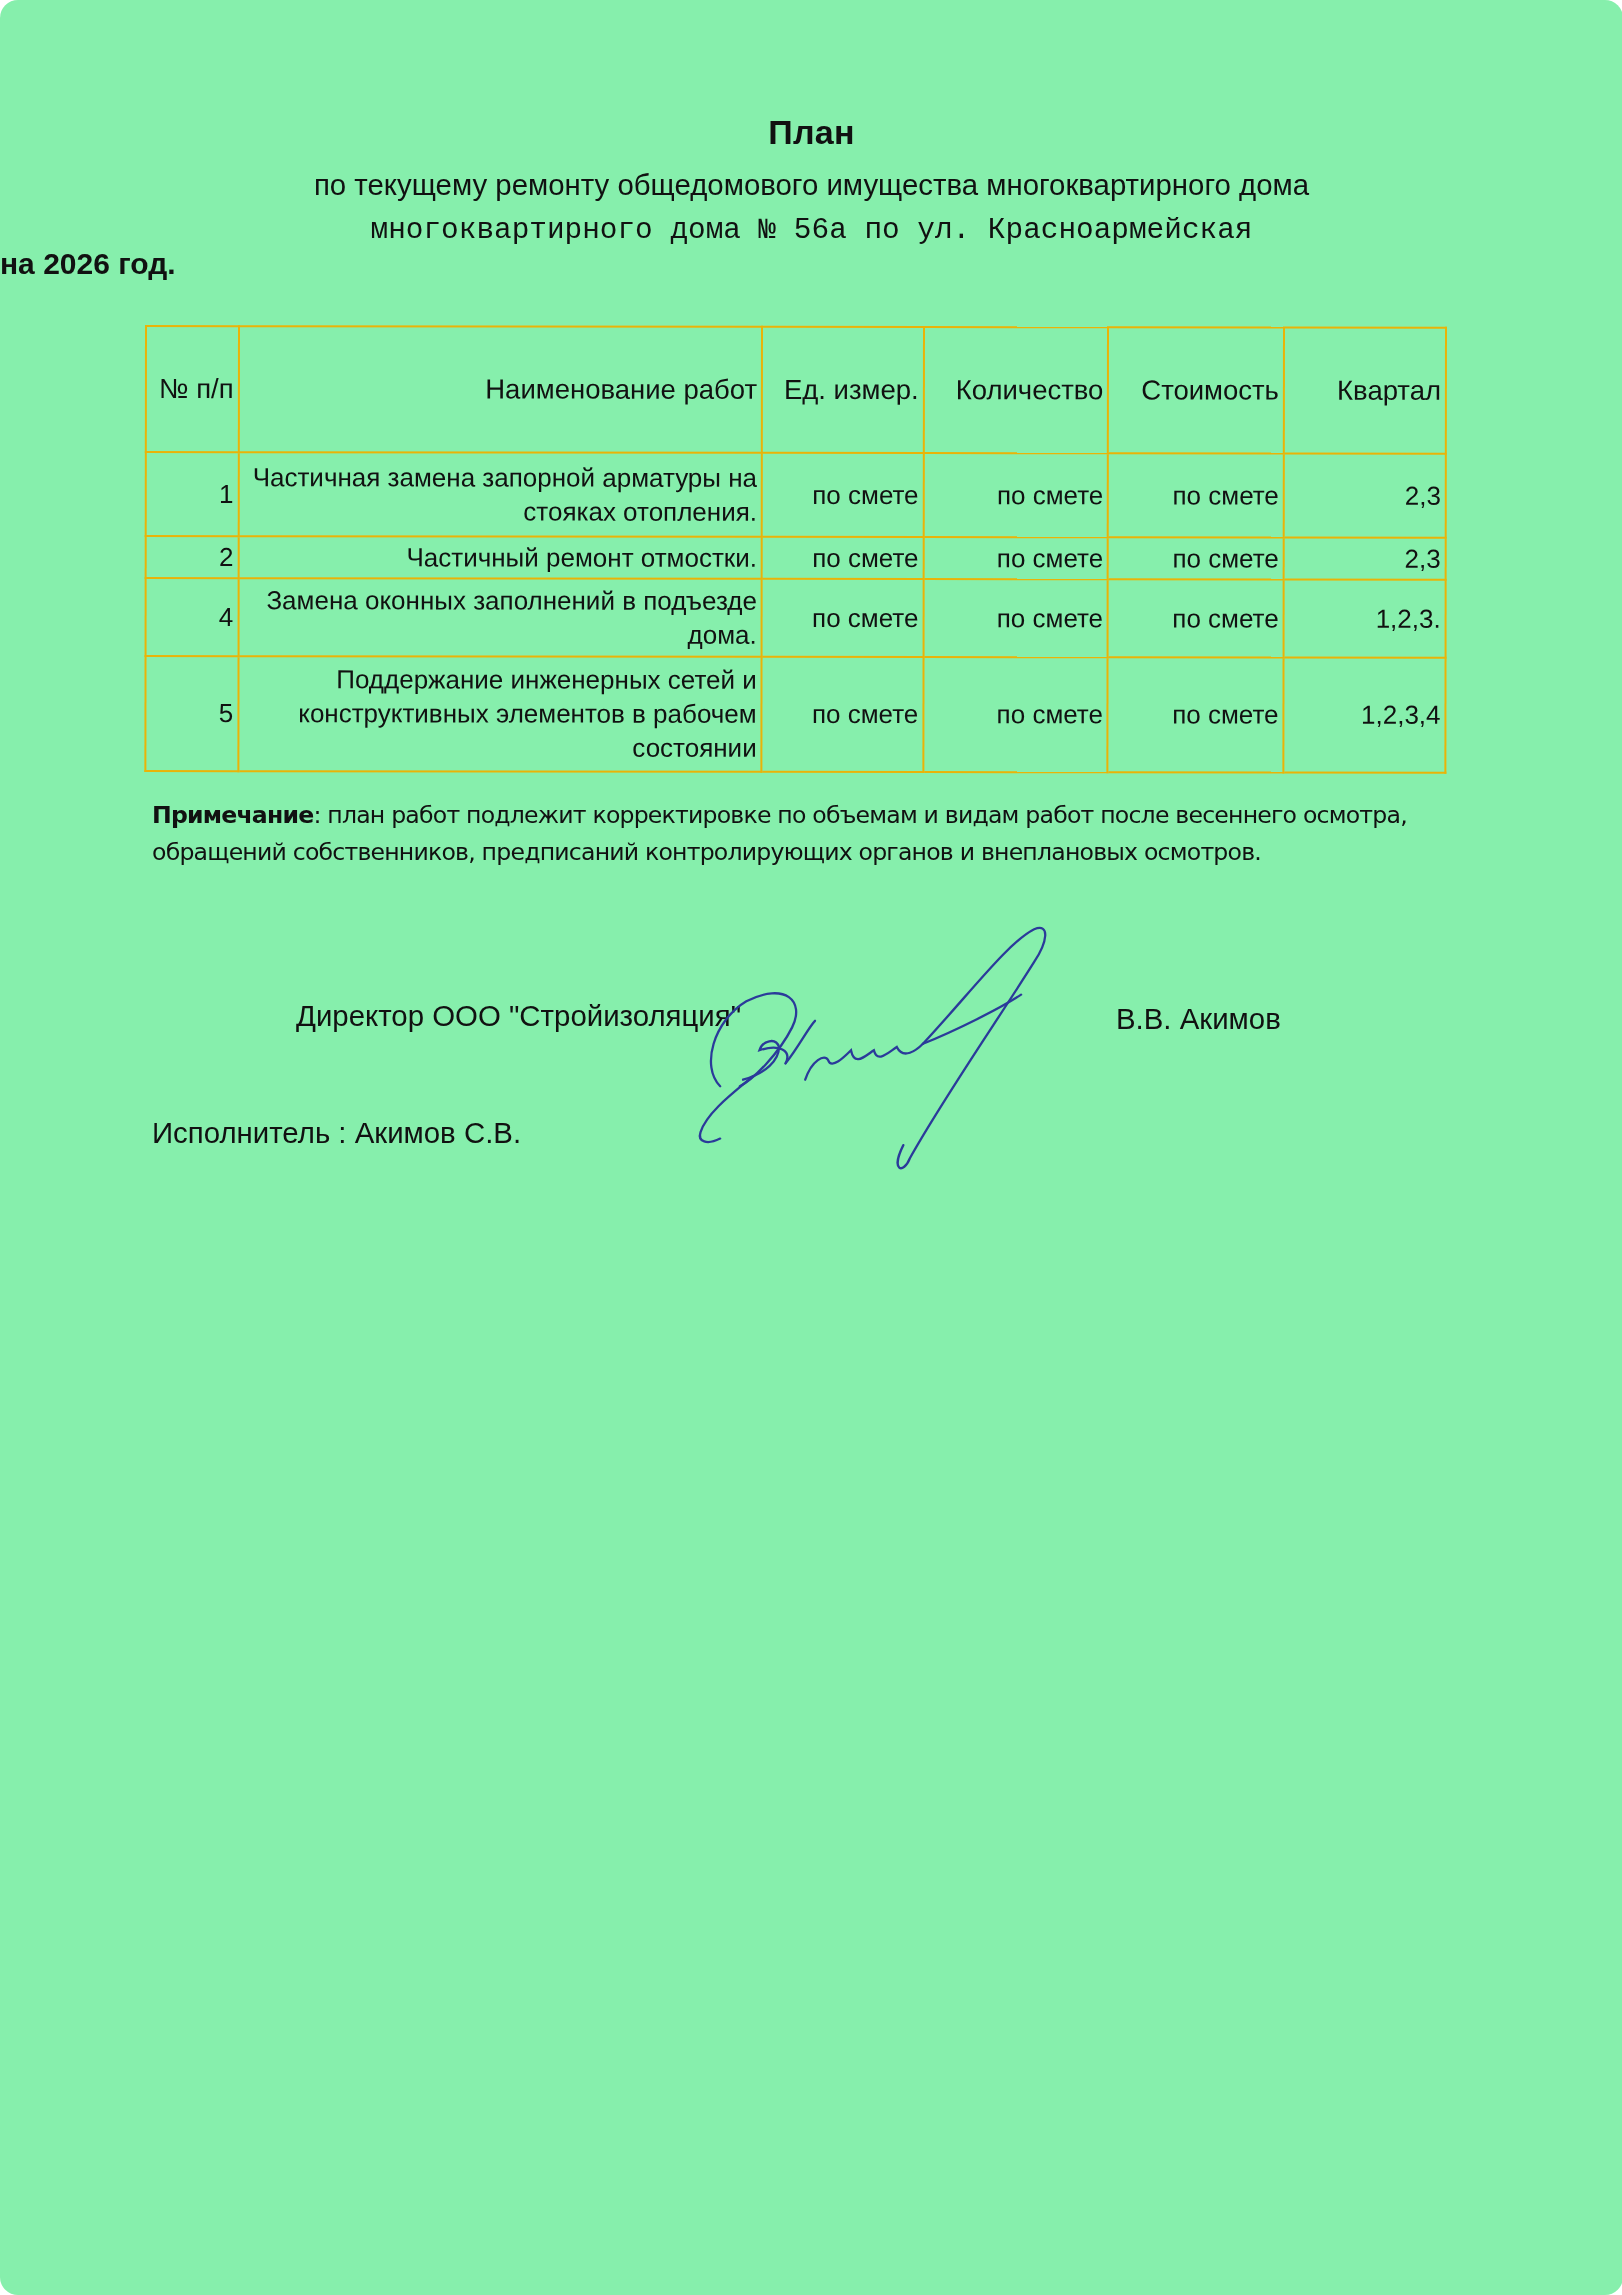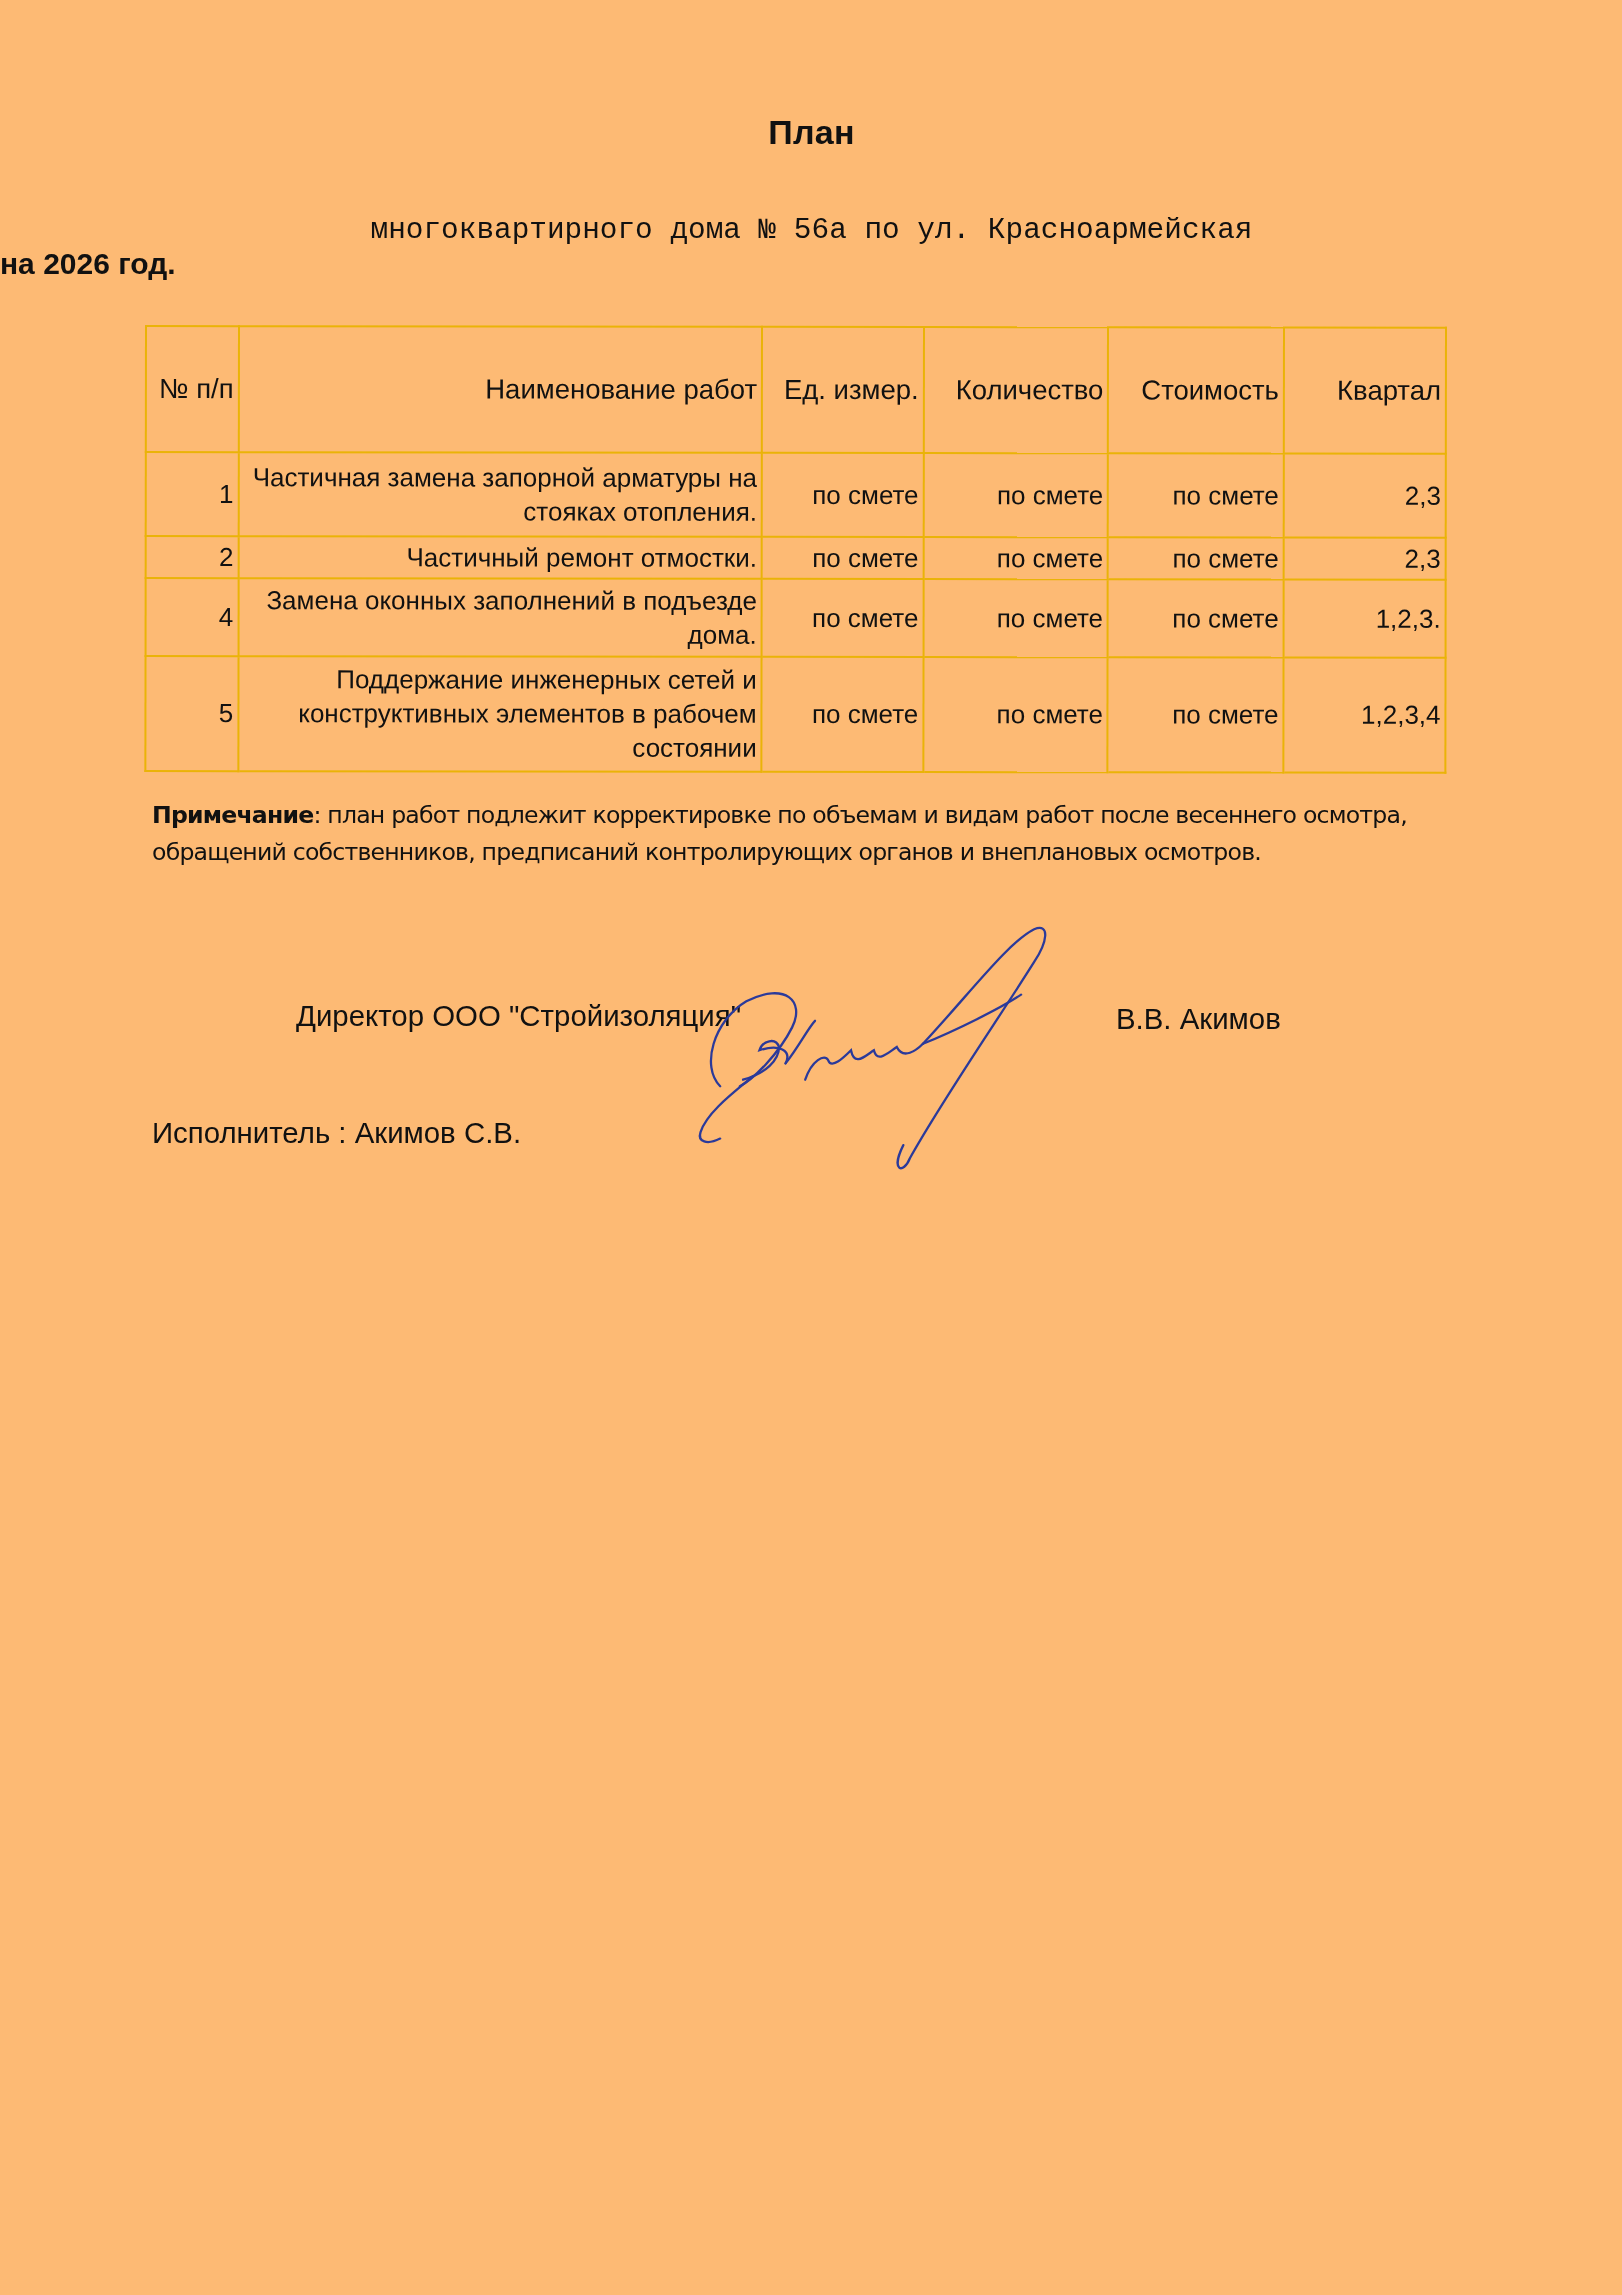--- a/index.html
+++ b/index.html
@@ -1,20 +1,20 @@
 <!DOCTYPE html>
 <html style="font-size:10.5px"><head>
   <meta charset="utf-8">
   <style>
     html, body { margin: 0; padding: 0; background: #ffffff; }
     body {
       width: 1623px; height: 2295px; position: relative; overflow: hidden;
       font-family: "Liberation Sans", sans-serif; color: #111;
     }
-    .page { position: absolute; inset: 0; background: #fdba74; }
+    .page { position: absolute; inset: 0; background: #86efac; border-radius: 18px; }
     .title {
       position: absolute; left: 0; width: 1623px; top: 113px;
       text-align: center; font-weight: bold; font-size: 34px; letter-spacing: 0.3px;
     }
     .subtitle {
       position: absolute; left: 0; width: 1623px; text-align: center;
       font-size: 29.4px; line-height: 46px;
     }
     .sub1 { top: 162px; }
     .sub2 { top: 208px; font-family: Liberation Mono, monospace; }
@@ -60,20 +60,21 @@
     .signature {
       position: absolute; left: 694px; top: 916px; width: 471px; height: 262px;
     }
   </style>
 </head>
 <body>
 
 <div class="page">
 
   <div class="title">План</div>
+  <div class="subtitle sub1">по текущему ремонту  общедомового имущества  многоквартирного дома</div>
   <div class="subtitle sub2">многоквартирного дома № 56а  по ул. Красноармейская</div>
   <div class="year">на 2026 год.</div>
 
   <table class="plan">
     <tbody>
         <tr class="head">
       <th class="c-num">№ п/п</th>
       <th class="c-name">Наименование работ</th>
       <th class="c-unit">Ед. измер.</th>
       <th class="c-qty">Количество</th>

